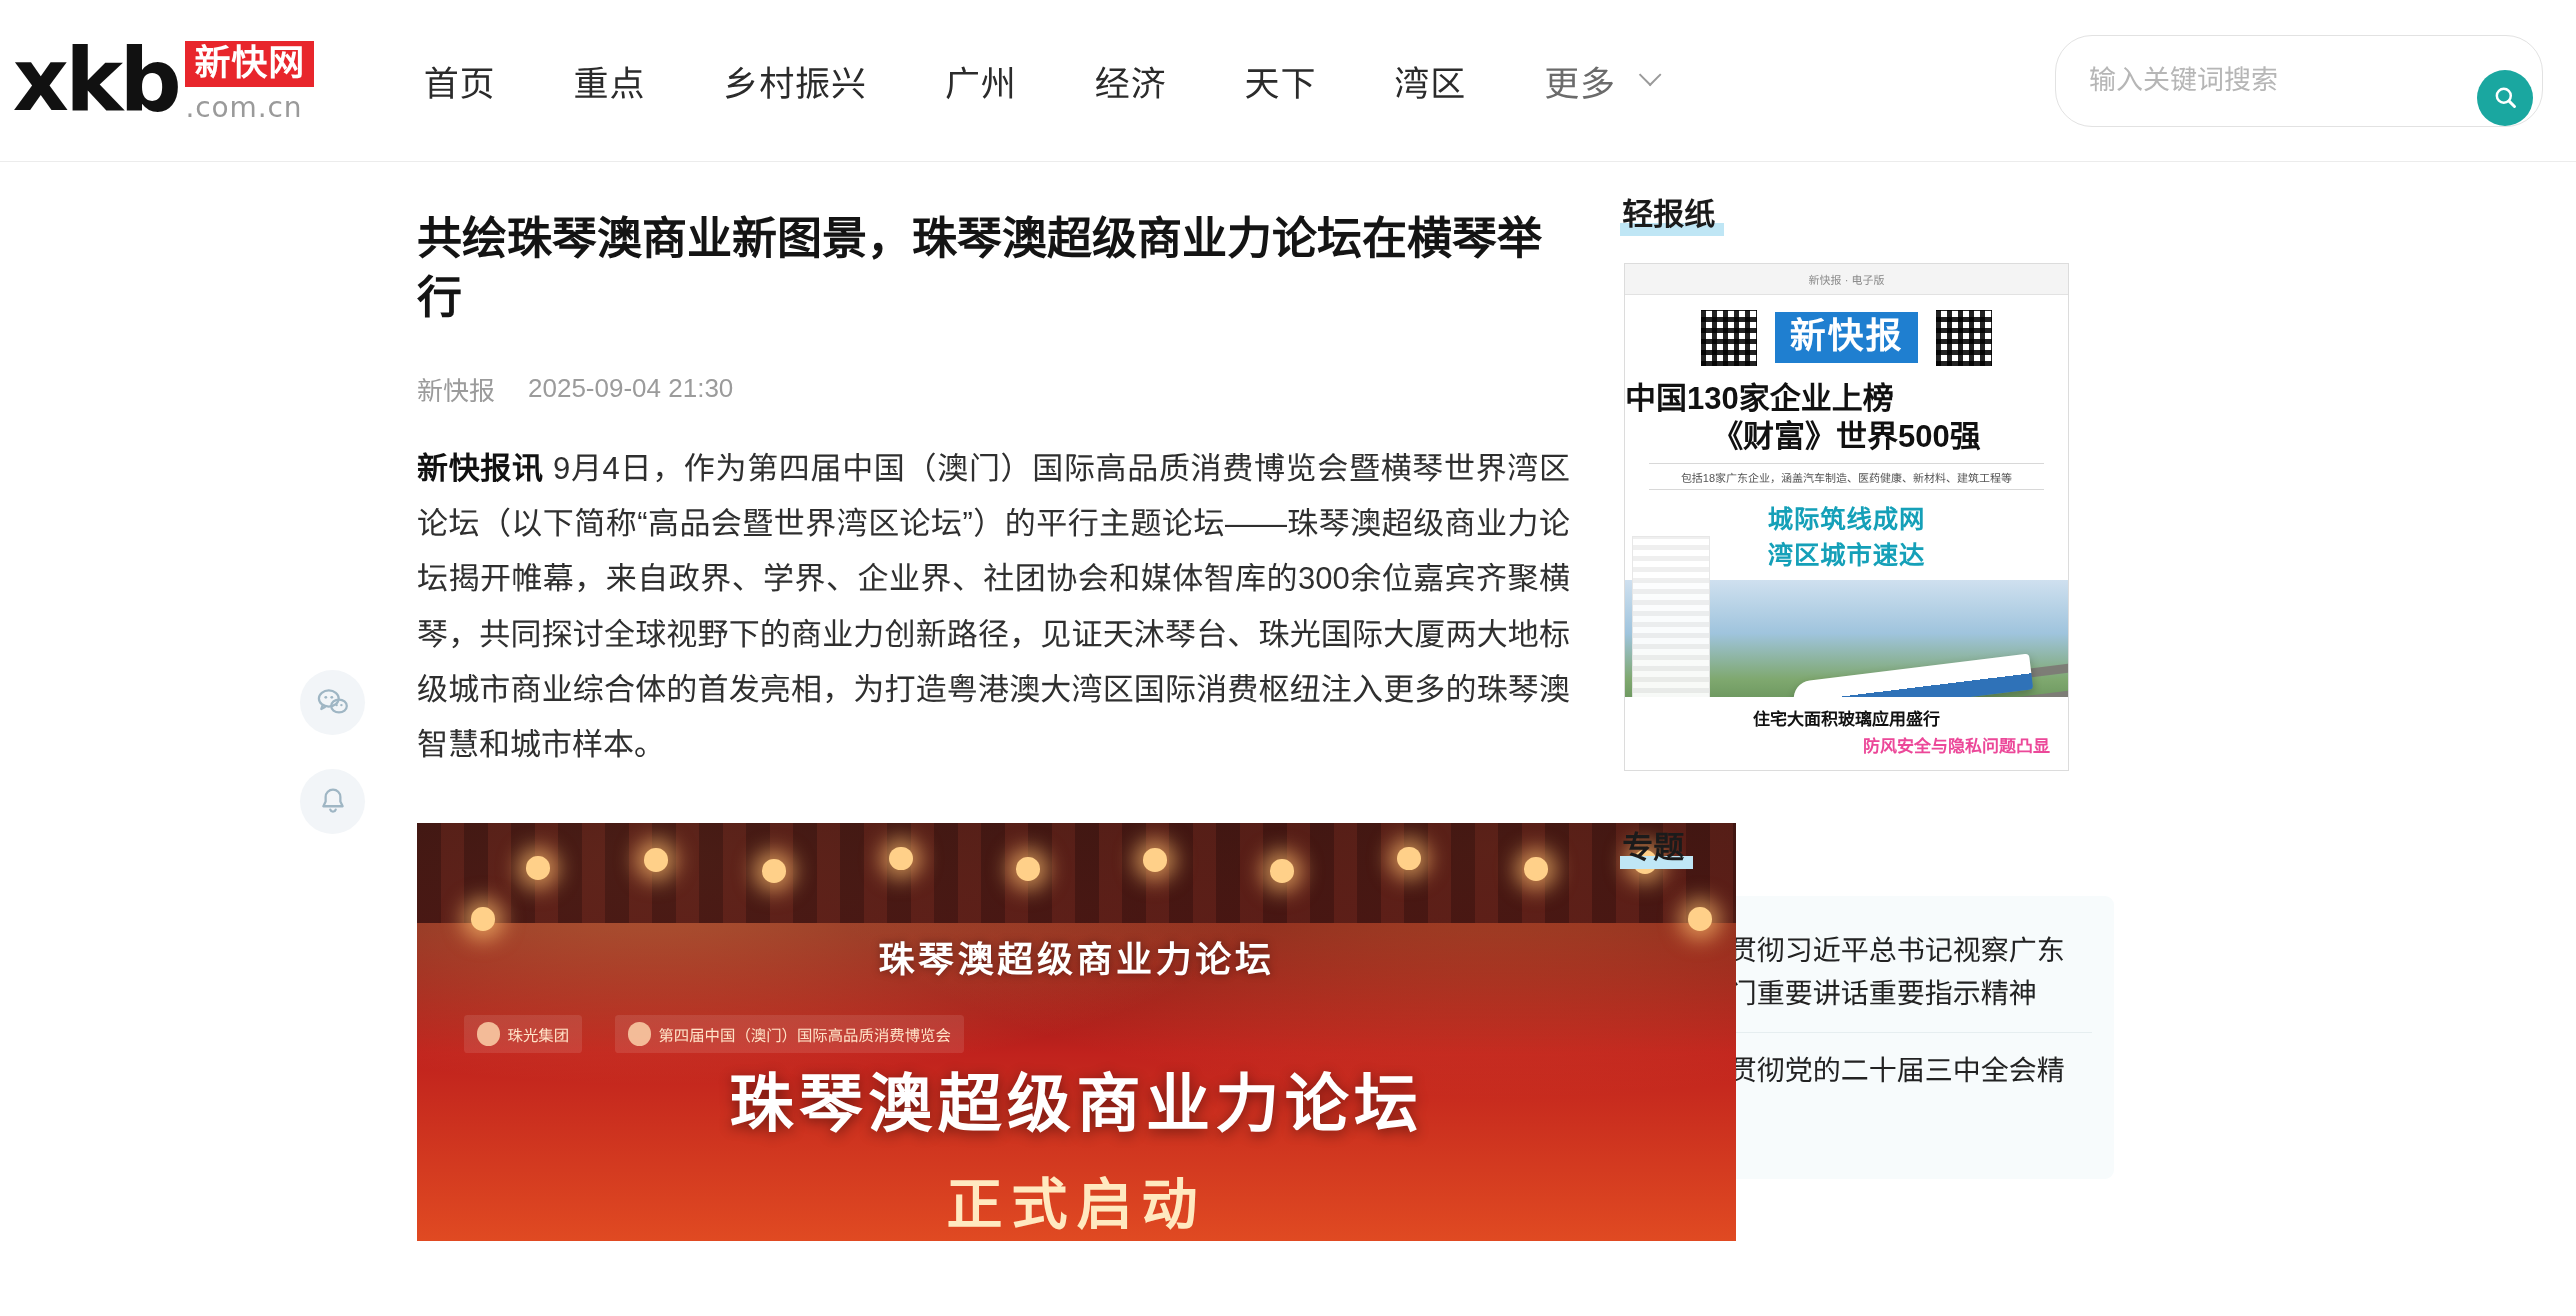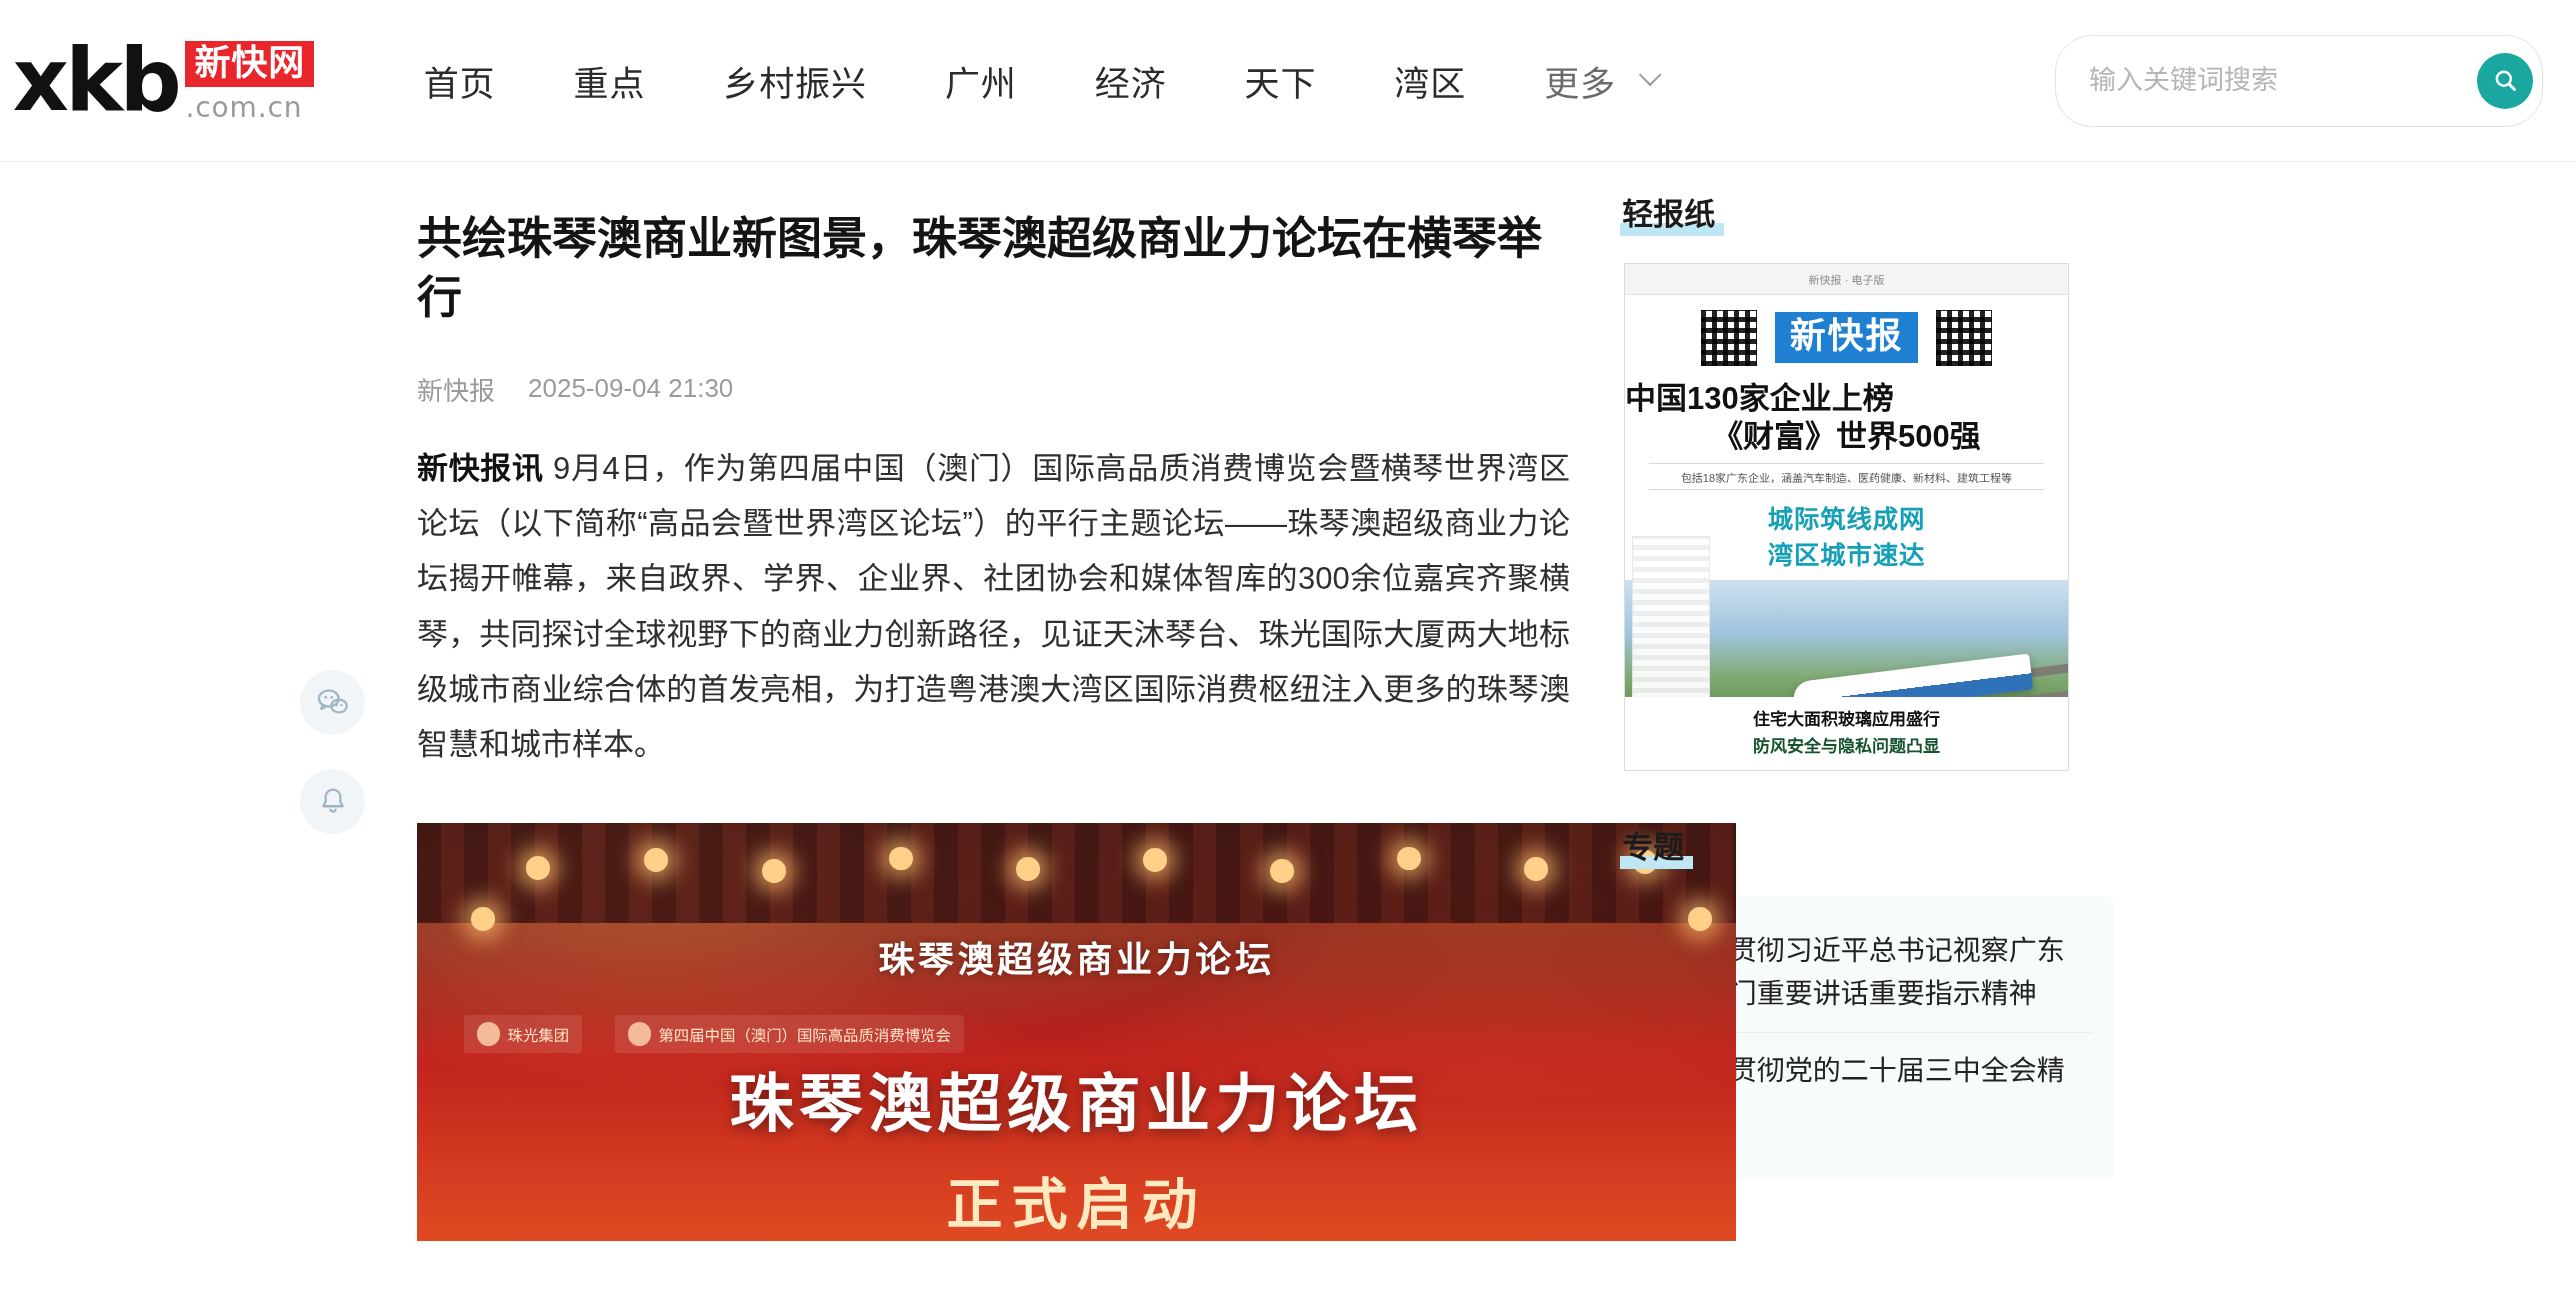--- a/index.html
+++ b/index.html
@@ -90,21 +90,21 @@
     border-bottom: 2.7px solid #9a9a9a;
     transform: rotate(45deg) translate(-3.6px,-3.6px);
   }
 
   .search-box {
     width: 488px;
     height: 92px;
     border: 1.8px solid #e2e2e2;
     border-radius: 37px;
     display: flex;
-    align-items: center;
+    align-items: flex-end;
     margin-right: 33px;
     padding: 0 9px 0 31px;
     flex: none;
     background: #fff;
   }
   .search-input {
     border: none;
     outline: none;
     font-size: 27px;
     color: #333;
@@ -377,21 +377,21 @@
   .paper-foot {
     position: absolute;
     left: 0; right: 0; bottom: 0;
     padding: 7.3px 18px 12.7px 18px;
     background: #fff;
   }
   .paper-foot .f1 {
     font-size: 17px; font-weight: bold; color: #111; text-align: center;
   }
   .paper-foot .f2 {
-    font-size: 17px; font-weight: bold; color: #14532d; text-align: center; margin-top: 2.7px;
+    font-size: 17px; font-weight: bold; color: #ec4899; text-align: right; margin-top: 2.7px;
   }
   .paper-colstrip {
     position: absolute; left: 7.3px; top: 272px; width: 78px; height: 191px;
     background: repeating-linear-gradient(0deg, #efefef 0 5.4px, #ffffff 5.4px 11px);
     border: 0.9px solid #e6e6e6;
     opacity: .95;
   }
 
   .topic-heading { margin-top: 51px; }
   .topic-box {

